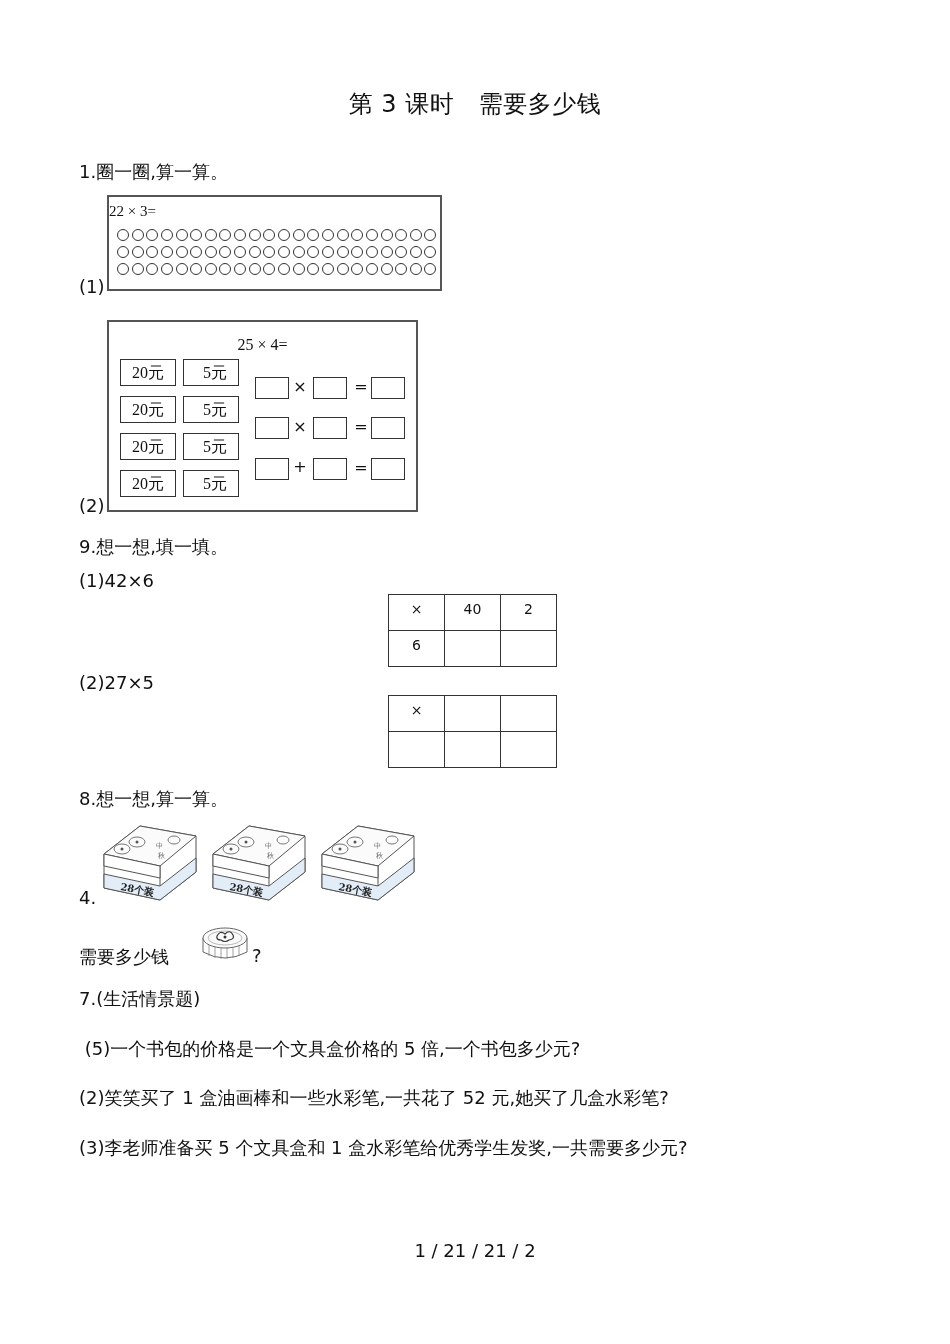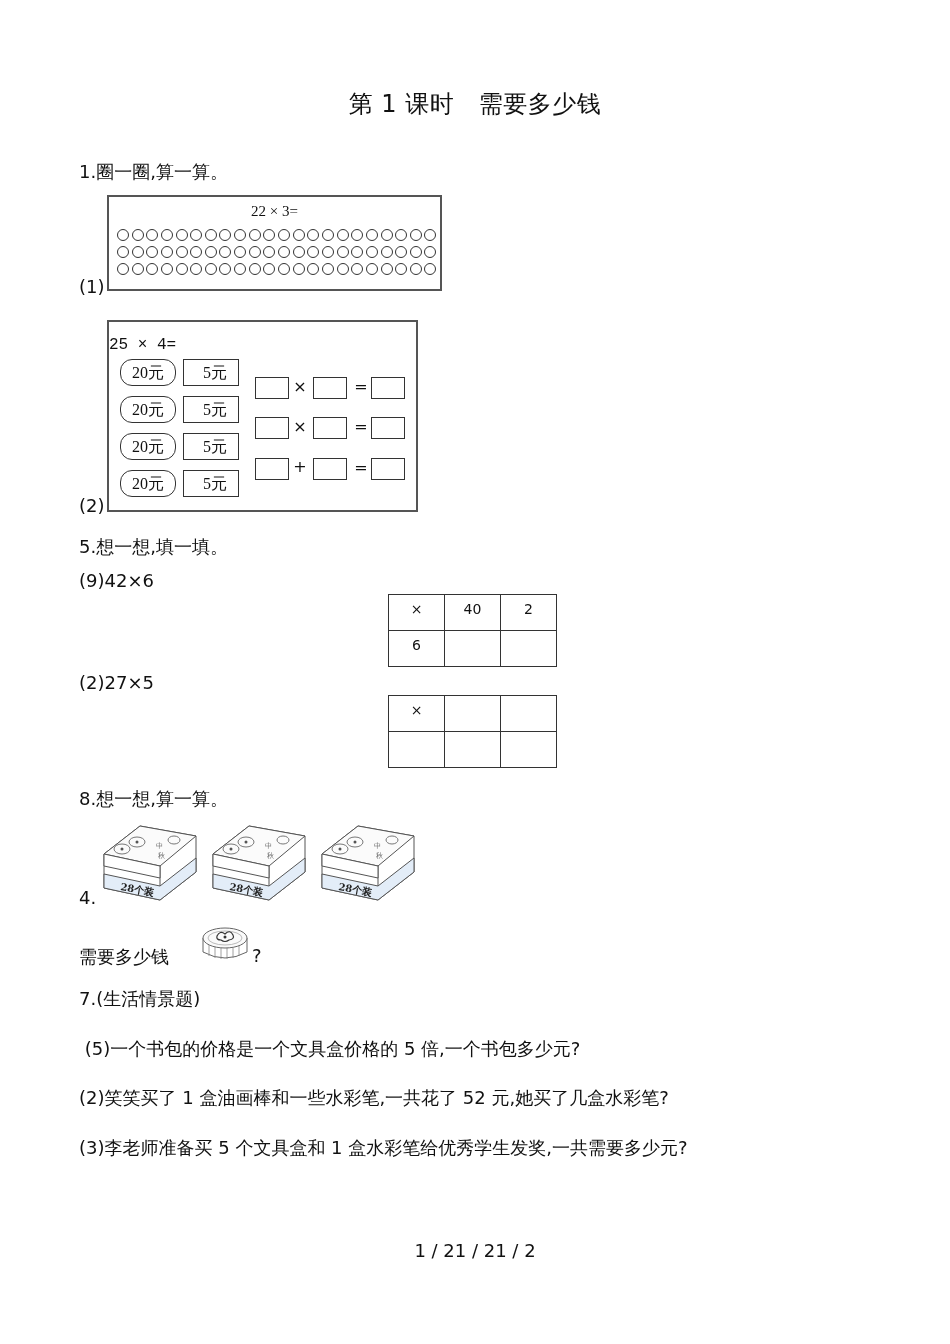--- a/index.html
+++ b/index.html
@@ -5,48 +5,48 @@
   html, body { margin: 0; padding: 0; background: #ffffff; }
   body { width: 950px; height: 1344px; position: relative; overflow: hidden;
          font-family: "DejaVu Sans", sans-serif; color: #111; }
   .abs { position: absolute; }
   .title { left: 0; width: 950px; top: 88px; text-align: center; font-size: 24px; letter-spacing: 0.5px; }
   .txt { font-size: 18px; white-space: nowrap; }
   .serif { font-family: "Liberation Serif", "DejaVu Serif", serif; }
 
   
   .fig1 { left: 107px; top: 195px; width: 335px; height: 96px; border: 2px solid #555; box-sizing: border-box; background: #fff; }
-  .fig1 .eq { position: absolute; left: 0; width: 100%; top: 6px; text-align: center; font-size: 15px; }
+  .fig1 .eq { position: absolute; left: 0; width: 100%; top: 6px; text-align: left; font-size: 15px; }
   .circle-rows { position: absolute; left: 8px; top: 32px; }
   .circle-row { display: flex; height: 17px; }
   .circ { width: 12px; height: 12px; border: 1.6px solid #333; border-radius: 50%; margin-right: 2.65px; box-sizing: border-box; }
 
   
   .fig2 { left: 107px; top: 320px; width: 311px; height: 192px; border: 2px solid #555; box-sizing: border-box; background: #fff; }
-  .fig2 .eq { position: absolute; left: 0; width: 100%; top: 14px; text-align: left; font-size: 16px; font-family: Liberation Mono, monospace; }
+  .fig2 .eq { position: absolute; left: 0; width: 100%; top: 14px; text-align: center; font-size: 16px; }
   .money { position: absolute; border: 1.6px solid #333; box-sizing: border-box; height: 27px; font-size: 16px; text-align: center; line-height: 25px; }
-  .m20 { width: 56px; left: 11px; border-radius: 12px; }
+  .m20 { width: 56px; left: 11px; }
   .m5 { width: 56px; left: 74px; padding-left: 8px; }
   .blank { position: absolute; width: 34px; height: 22px; border: 1.6px solid #333; box-sizing: border-box; }
   .op { position: absolute; font-size: 16px; width: 20px; text-align: center; }
 
   
   table.grid { position: absolute; border-collapse: collapse; }
   table.grid td { border: 1.5px solid #333; width: 56px; height: 36px; vertical-align: top; text-align: center; font-size: 14px; padding: 6px 0 0 0; box-sizing: border-box; }
 
   
   .box { position: absolute; top: 822px; width: 100px; height: 82px; }
   .coin { position: absolute; left: 200px; top: 924px; width: 50px; height: 40px; }
 
   .footer { left: 0; width: 950px; top: 1240px; text-align: center; font-size: 18px; }
 </style>
 </head>
 <body>
 
-<div class="abs title">第 1 课时　需要多少钱</div>
+<div class="abs title">第 3 课时　需要多少钱</div>
 
 <div class="abs txt" style="left:79px; top:160px;">1.圈一圈,算一算。</div>
 <div class="abs txt" style="left:79px; top:276px;">(1)</div>
 <div class="abs fig1">
   <div class="eq serif">22 × 3=</div>
   <div class="circle-rows" id="circle-rows">
       <div class="circle-row">
         <div class="circ"></div>
         <div class="circ"></div>
         <div class="circ"></div>
@@ -146,22 +146,22 @@
   <div class="op" style="left:242px; top:95px;">=</div>
   <div class="blank" style="left:262px; top:95px;"></div>
 
   <div class="blank" style="left:146px; top:136px;"></div>
   <div class="op" style="left:181px; top:135px;">+</div>
   <div class="blank" style="left:204px; top:136px;"></div>
   <div class="op" style="left:242px; top:136px;">=</div>
   <div class="blank" style="left:262px; top:136px;"></div>
 </div>
 
-<div class="abs txt" style="left:79px; top:535px;">5.想一想,填一填。</div>
-<div class="abs txt" style="left:79px; top:570px;">(9)42×6</div>
+<div class="abs txt" style="left:79px; top:535px;">9.想一想,填一填。</div>
+<div class="abs txt" style="left:79px; top:570px;">(1)42×6</div>
 <table class="grid" style="left:388px; top:594px;">
   <tbody>
       <tr>
     <td>×</td>
     <td>40</td>
     <td>2</td>
   </tr>
   <tr>
     <td>6</td>
     <td></td>

